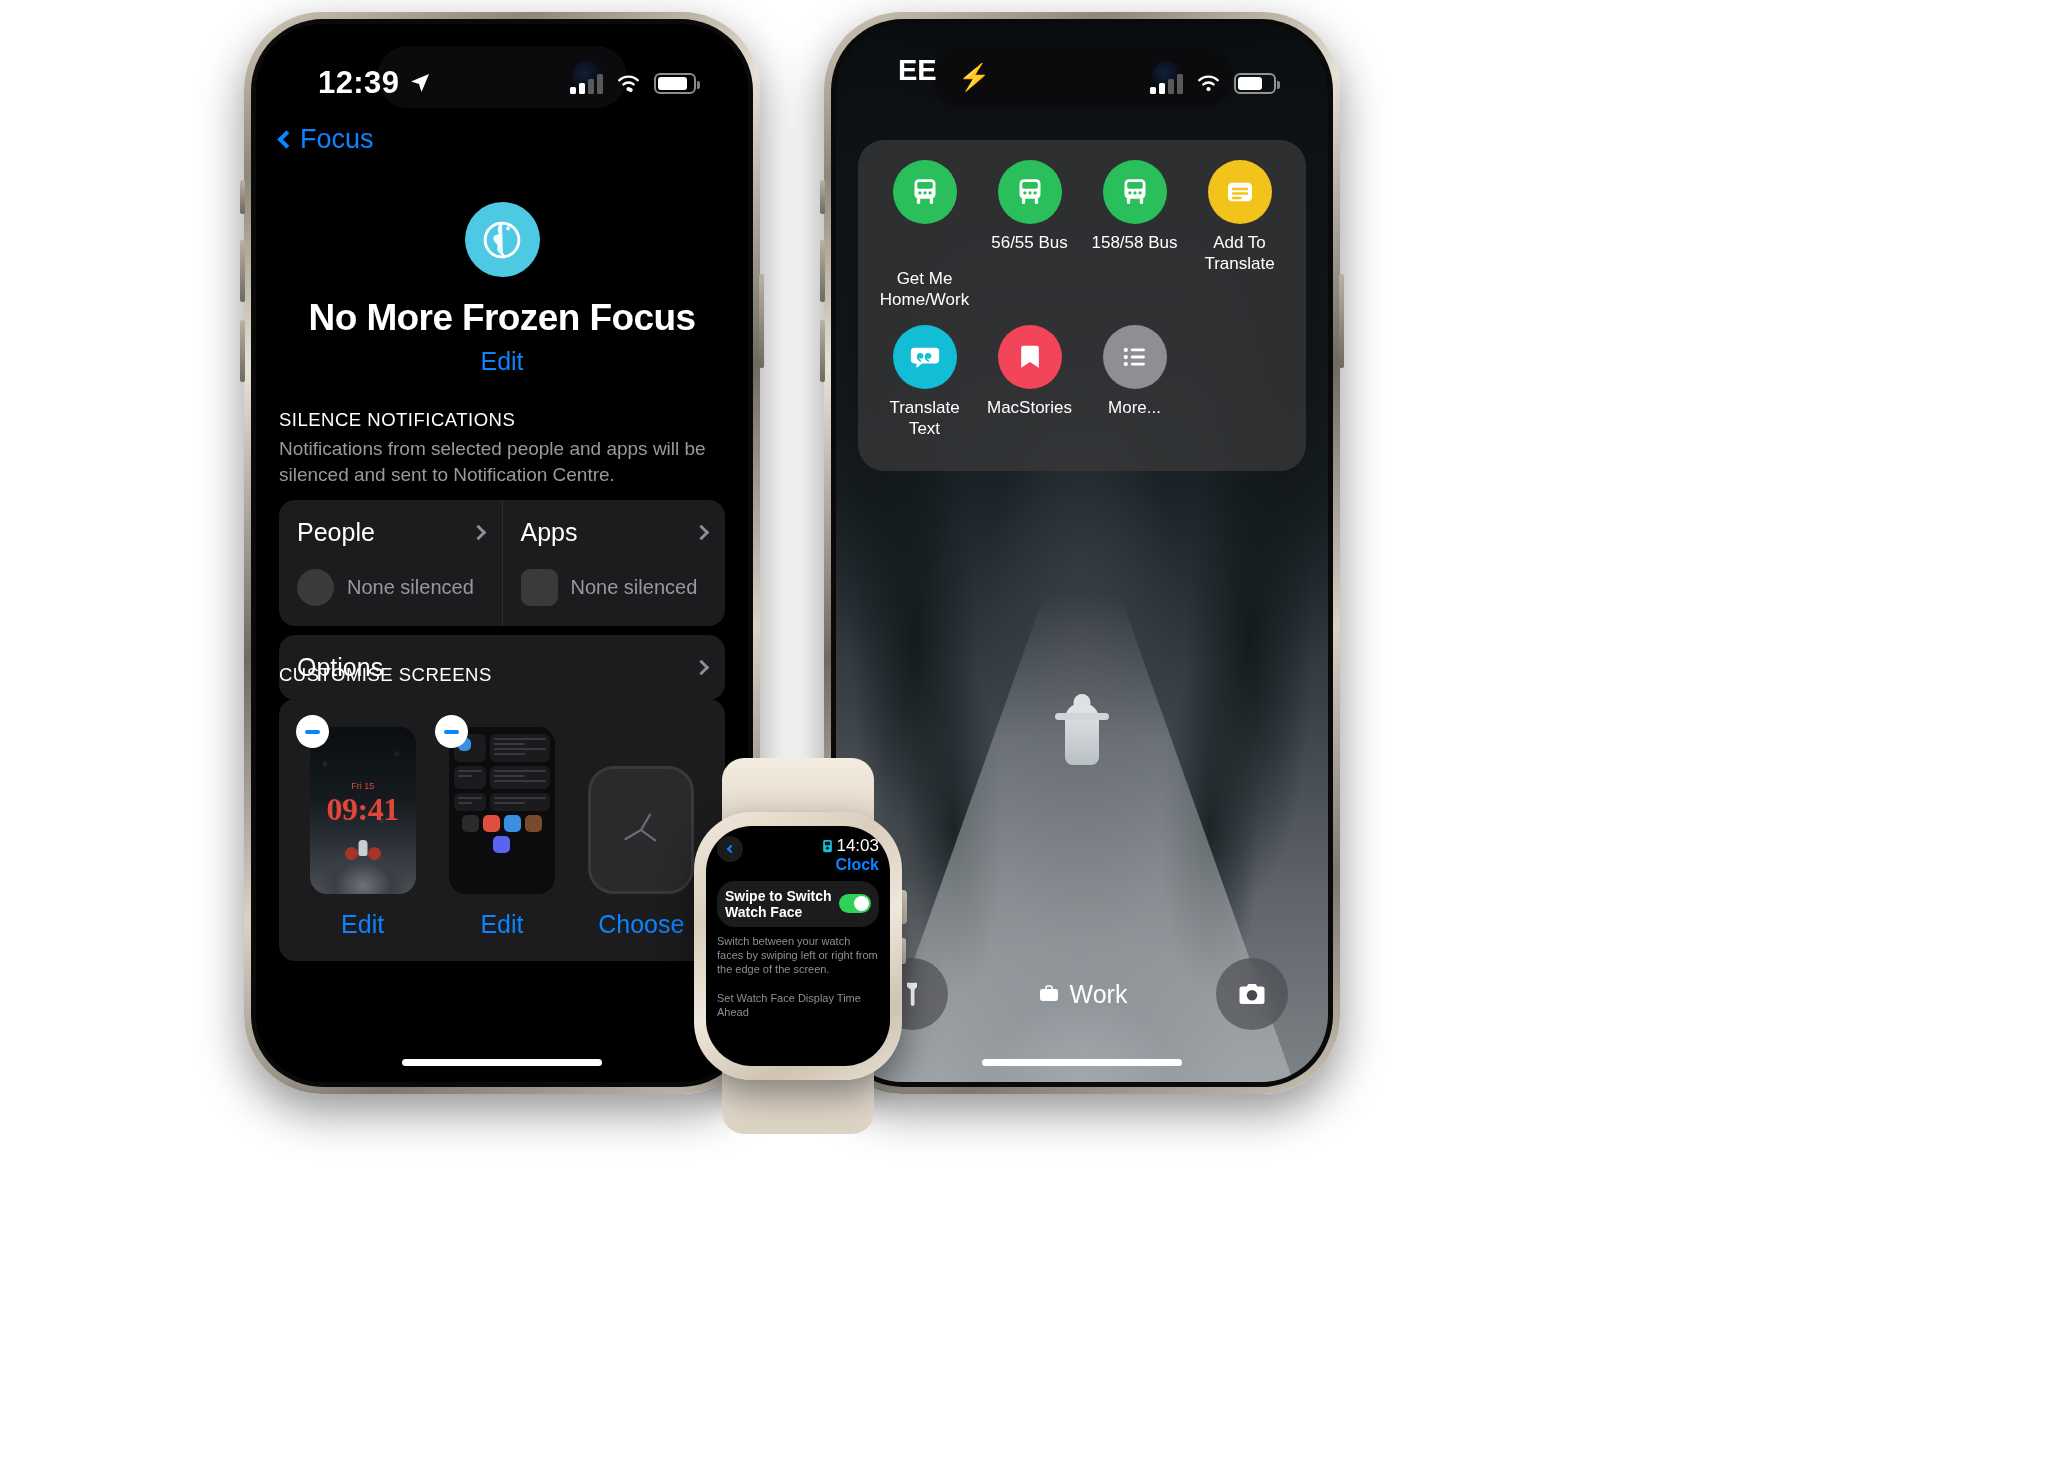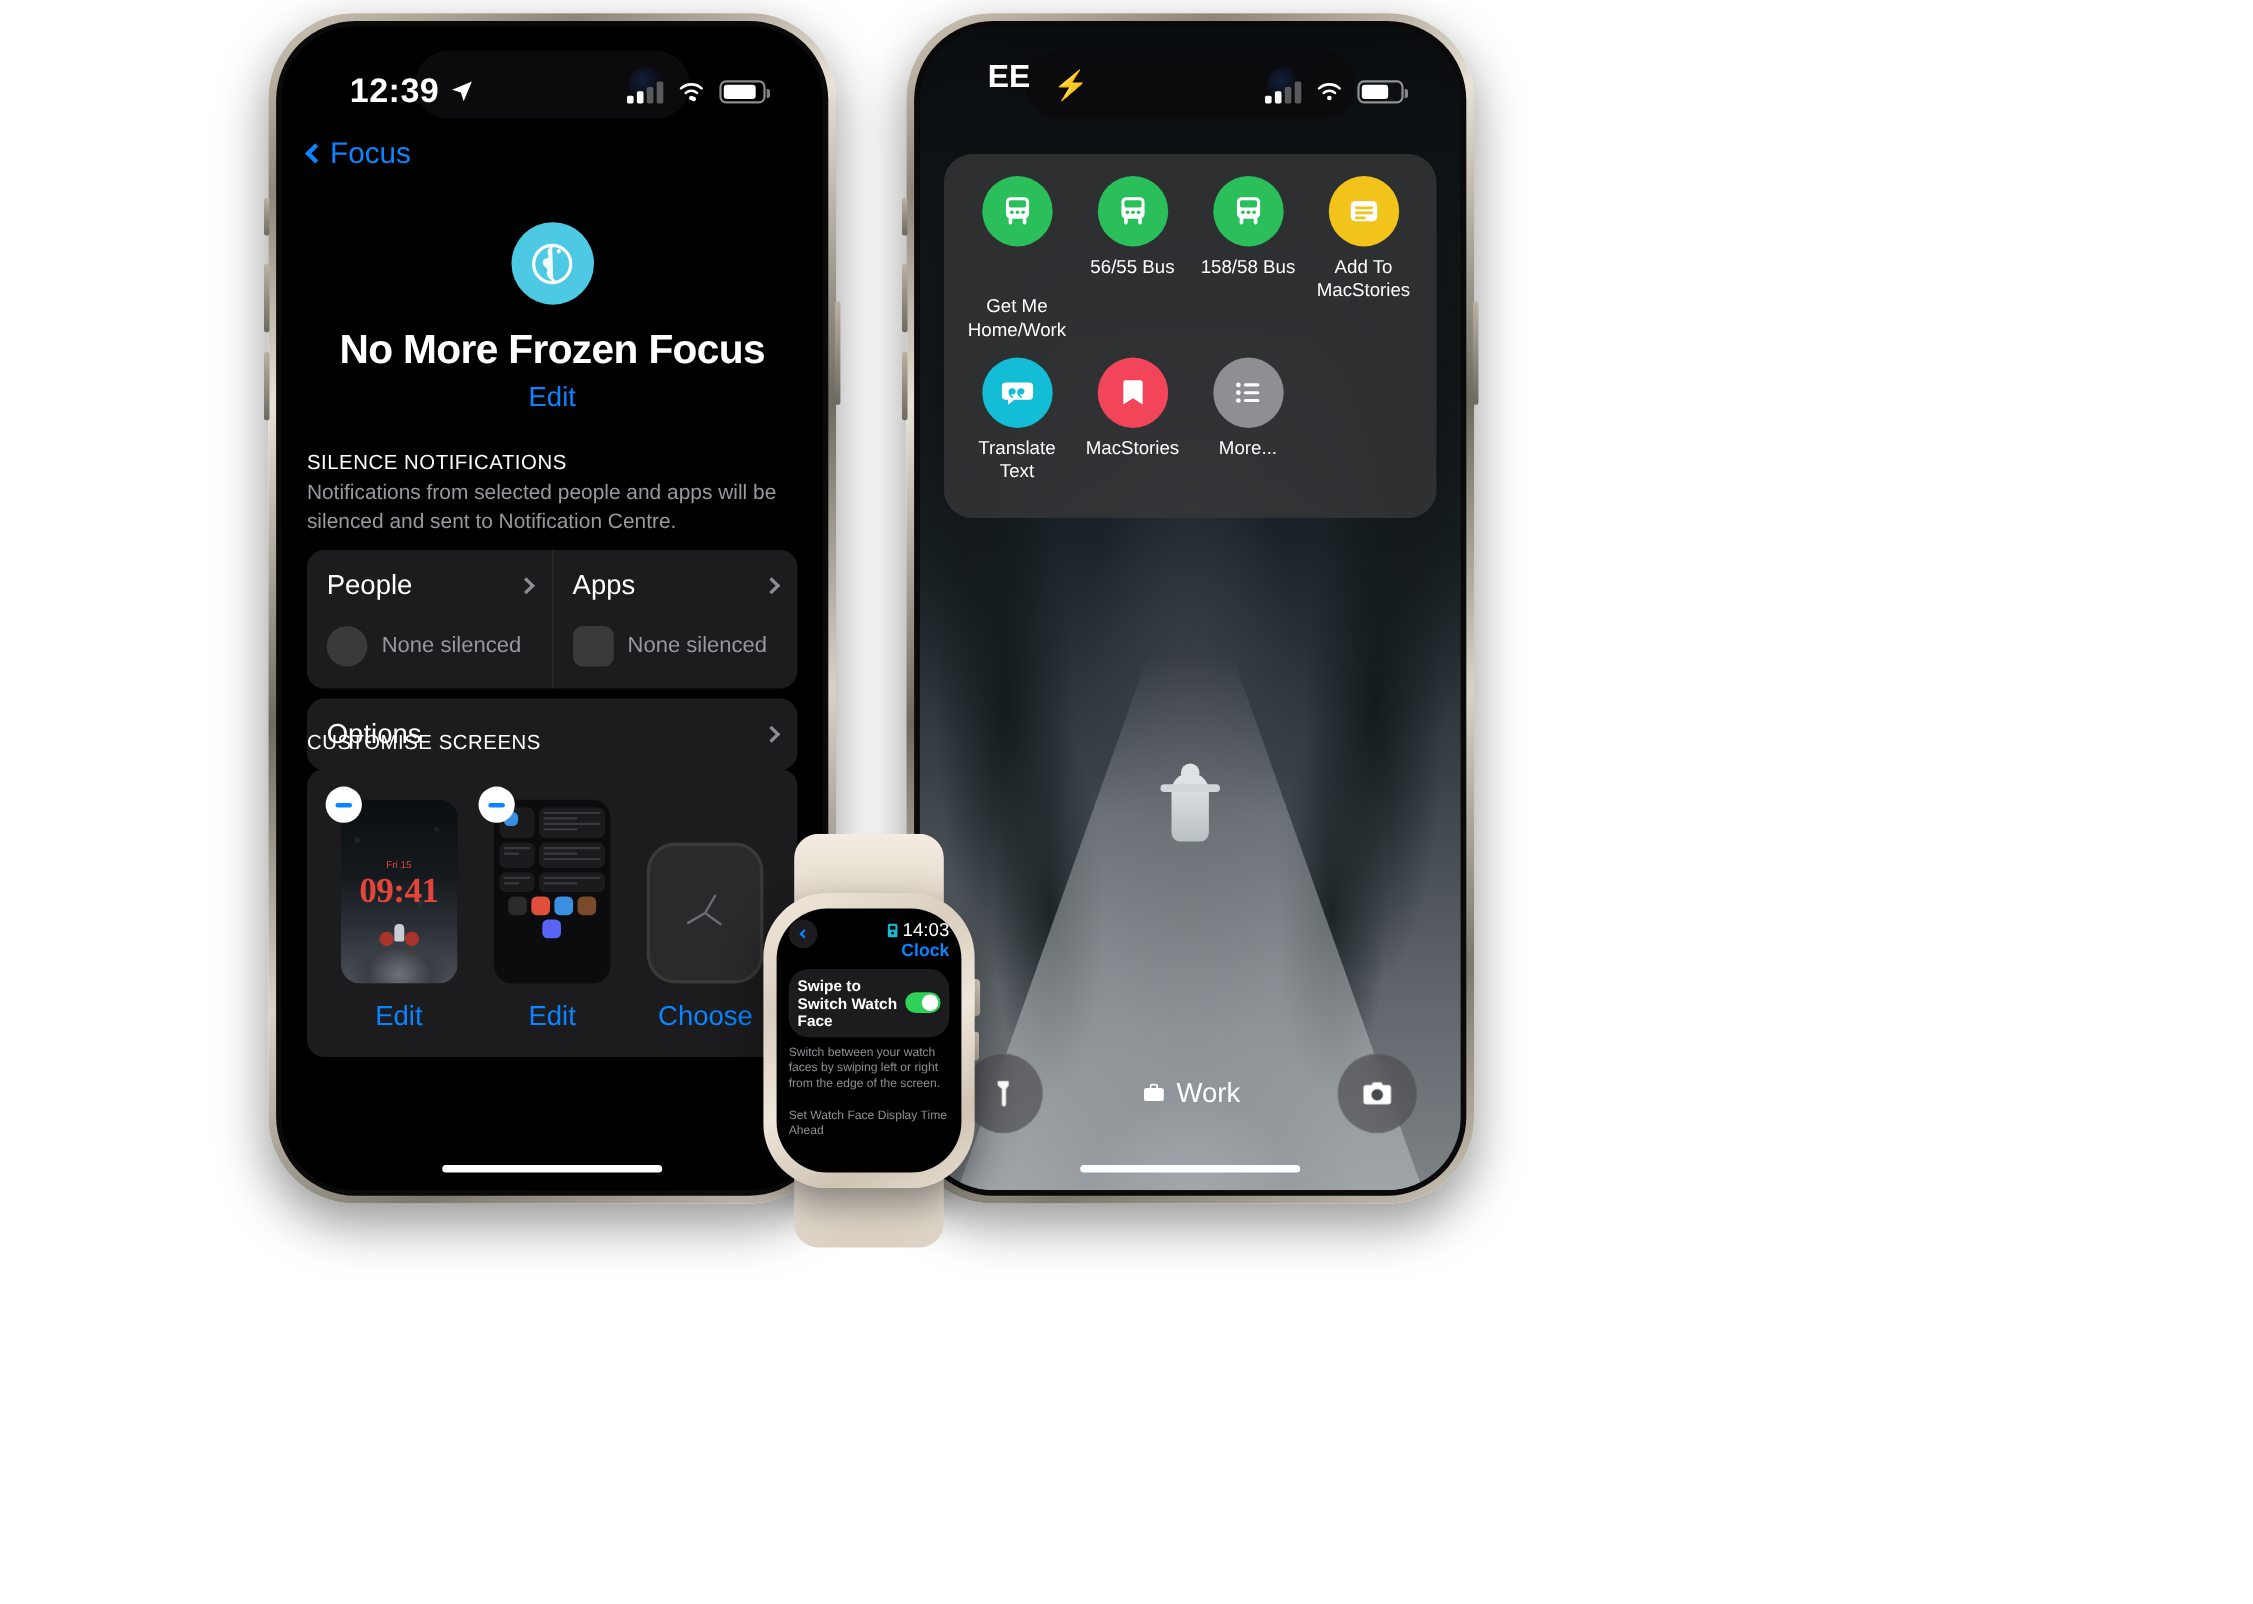--- a/index.html
+++ b/index.html
@@ -215,21 +215,21 @@
 
   .ls-bottom { position:absolute; bottom: 52px; left:0; right:0; display:flex; align-items:center; justify-content:space-between; padding: 0 40px; z-index:5;}
   .ls-btn {
     width: 72px; height:72px; border-radius:50%;
     background: rgba(70,70,74,.62); backdrop-filter: blur(14px);
     display:flex;align-items:center;justify-content:center;
   }
   .ls-focus { display:flex;align-items:center;gap:9px; color:#fff; font-size:25px; font-weight:500; }
 
   
-  #watch { position:absolute; left: 694px; top: 812px; width: 192px; height: 268px; z-index: 20; padding-left: 44px; }
+  #watch { position:absolute; left: 694px; top: 812px; width: 208px; height: 268px; z-index: 20; padding-left: 44px; }
   .watch-body {
     position:absolute; inset:0;
     border-radius: 58px;
     background: linear-gradient(150deg,#f2e9dd 0%, #d9cebe 30%, #efe7db 55%, #cfc3b2 80%, #e9e0d3 100%);
     box-shadow: 0 16px 36px rgba(0,0,0,.45);
     padding: 14px 12px;
   }
   .watch-screen {
     width:100%; height:100%; border-radius: 46px;
     background:#000; overflow:hidden; position:relative; color:#fff;
@@ -537,21 +537,21 @@
             <div class="sc-item">
               <div class="sc-icon" style="background:#f2c41b;">
                 <svg width="34" height="34" viewBox="0 0 24 24">
                     <rect x="3.5" y="5.5" width="17" height="13" rx="3" fill="#fff"></rect>
                     <rect x="6.2" y="9" width="11.6" height="1.7" rx=".85" fill="#f2c41b"></rect>
                     <rect x="6.2" y="12.2" width="11.6" height="1.7" rx=".85" fill="#f2c41b"></rect>
                     <rect x="6.2" y="15.4" width="7" height="1.7" rx=".85" fill="#f2c41b"></rect>
                   </svg>
               </div>
               <div class="sc-label" style="white-space:pre-line;">Add To
-MacStories</div>
+Translate</div>
             </div>
 
             <div class="sc-item">
               <div class="sc-icon" style="background:#14bdd6;">
                 <svg width="34" height="34" viewBox="0 0 24 24">
                     <path d="M4.5 5.5h15a2.5 2.5 0 012.5 2.5v6a2.5 2.5 0 01-2.5 2.5H10l-4 3.2V16.5H4.5A2.5 2.5 0 012 14V8a2.5 2.5 0 012.5-2.5z" fill="#fff"></path>
                     <path d="M8.6 9.2c1.5 0 2.3 1 2.3 2.1 0 1-.8 1.9-1.9 1.9-.5 0-1-.2-1.3-.6.2 1 .9 1.7 1.7 2l-.4.9c-1.6-.5-2.8-1.9-2.8-3.8 0-1.5 1-2.5 2.4-2.5zm5.6 0c1.5 0 2.3 1 2.3 2.1 0 1-.8 1.9-1.9 1.9-.5 0-1-.2-1.3-.6.2 1 .9 1.7 1.7 2l-.4.9c-1.6-.5-2.8-1.9-2.8-3.8 0-1.5 1-2.5 2.4-2.5z" fill="#14bdd6"></path>
                   </svg>
               </div>
               <div class="sc-label">Translate Text</div>

